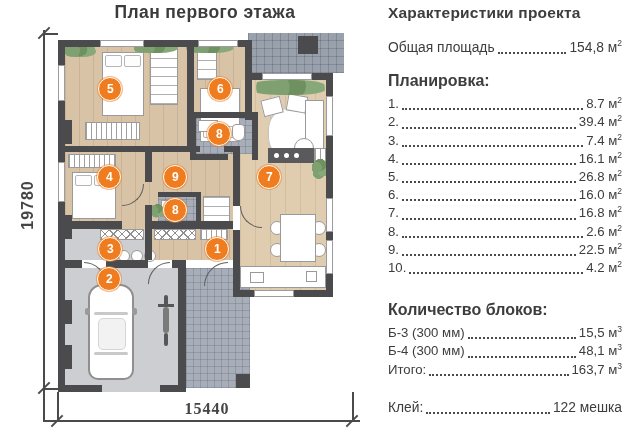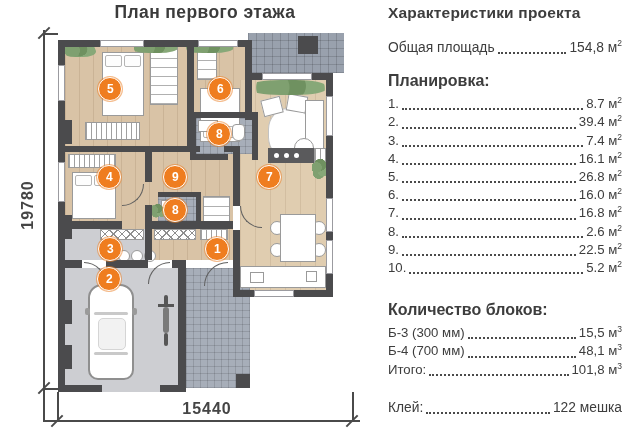--- a/index.html
+++ b/index.html
@@ -41,21 +41,21 @@
   .arc-bl{border-right:none;border-top:none;border-bottom-left-radius:100% 100%;}
   .arc-br{border-left:none;border-top:none;border-bottom-right-radius:100% 100%;}
   
   .marker{width:24px;height:24px;border-radius:50%;background:#ef7d1f;border:1.5px solid #fff;
           box-shadow:0 0 0 1px rgba(235,125,35,.55);display:flex;align-items:center;justify-content:center;
           color:#fff;font-weight:bold;font-size:12px;z-index:40;box-sizing:border-box;letter-spacing:-.5px;}
   
   .dim-line{background:#4a4a4a;}
   .tick{width:2px;height:16px;background:#4a4a4a;transform:rotate(45deg);}
   .dim-text{color:#454545;font-weight:bold;font-size:16px;letter-spacing:1px;}
-  #dim-h-label{left:148px;top:400px;width:118px;text-align:center;}
+  #dim-h-label{left:148px;top:400px;width:118px;text-align:center;font-family:Liberation Serif, serif;}
   #dim-v-label{left:2px;top:196px;width:52px;text-align:center;transform:rotate(-90deg);transform-origin:center;}
   
   #panel{left:388px;top:4px;width:234px;}
   .p-h1{font-size:15.5px;font-weight:bold;margin:0 0 17px 0;letter-spacing:.2px;}
   .p-h2{font-size:16px;font-weight:bold;margin:15px 0 5px 0;}
   .row{display:flex;align-items:flex-end;font-size:13.2px;line-height:18.2px;}
   .row .lbl{white-space:nowrap;}
   .leader{flex:1;border-bottom:2px dotted #4a4a4a;margin:0 3px 3px 3px;min-width:12px;}
   .val{white-space:nowrap;}
   sup{font-size:8.5px;vertical-align:super;line-height:0;}
@@ -326,45 +326,45 @@
 
         <div class="row">
           <span class="lbl">9.</span>
           <span class="leader"></span>
           <span class="val"><span>22.5</span>&nbsp;<span>м</span><sup>2</sup></span>
         </div>
 
         <div class="row">
           <span class="lbl">10.</span>
           <span class="leader"></span>
-          <span class="val"><span>5.2</span>&nbsp;<span>м</span><sup>2</sup></span>
+          <span class="val"><span>4.2</span>&nbsp;<span>м</span><sup>2</sup></span>
         </div>
       </div>
 
     <div id="blocks-section">
       <div class="p-h2" style="margin-top:0">Количество блоков:</div>
       <div>
 
 
           <div class="row">
             <span class="lbl">Б-3 (300 мм)</span>
             <span class="leader"></span>
             <span class="val"><span>15,5</span>&nbsp;<span>м</span><sup>3</sup></span>
           </div>
 
           <div class="row">
-            <span class="lbl">Б-4 (700 мм)</span>
+            <span class="lbl">Б-4 (300 мм)</span>
             <span class="leader"></span>
             <span class="val"><span>48,1</span>&nbsp;<span>м</span><sup>3</sup></span>
           </div>
         </div>
       <div class="row">
         <span class="lbl">Итого:</span>
         <span class="leader"></span>
-        <span class="val"><span>101,8</span>&nbsp;<span>м</span><sup>3</sup></span>
+        <span class="val"><span>163,7</span>&nbsp;<span>м</span><sup>3</sup></span>
       </div>
     </div>
 
     <div class="row" id="glue-row">
       <span class="lbl">Клей:</span>
       <span class="leader"></span>
       <span class="val">122 мешка</span>
     </div>
   </div>
 

